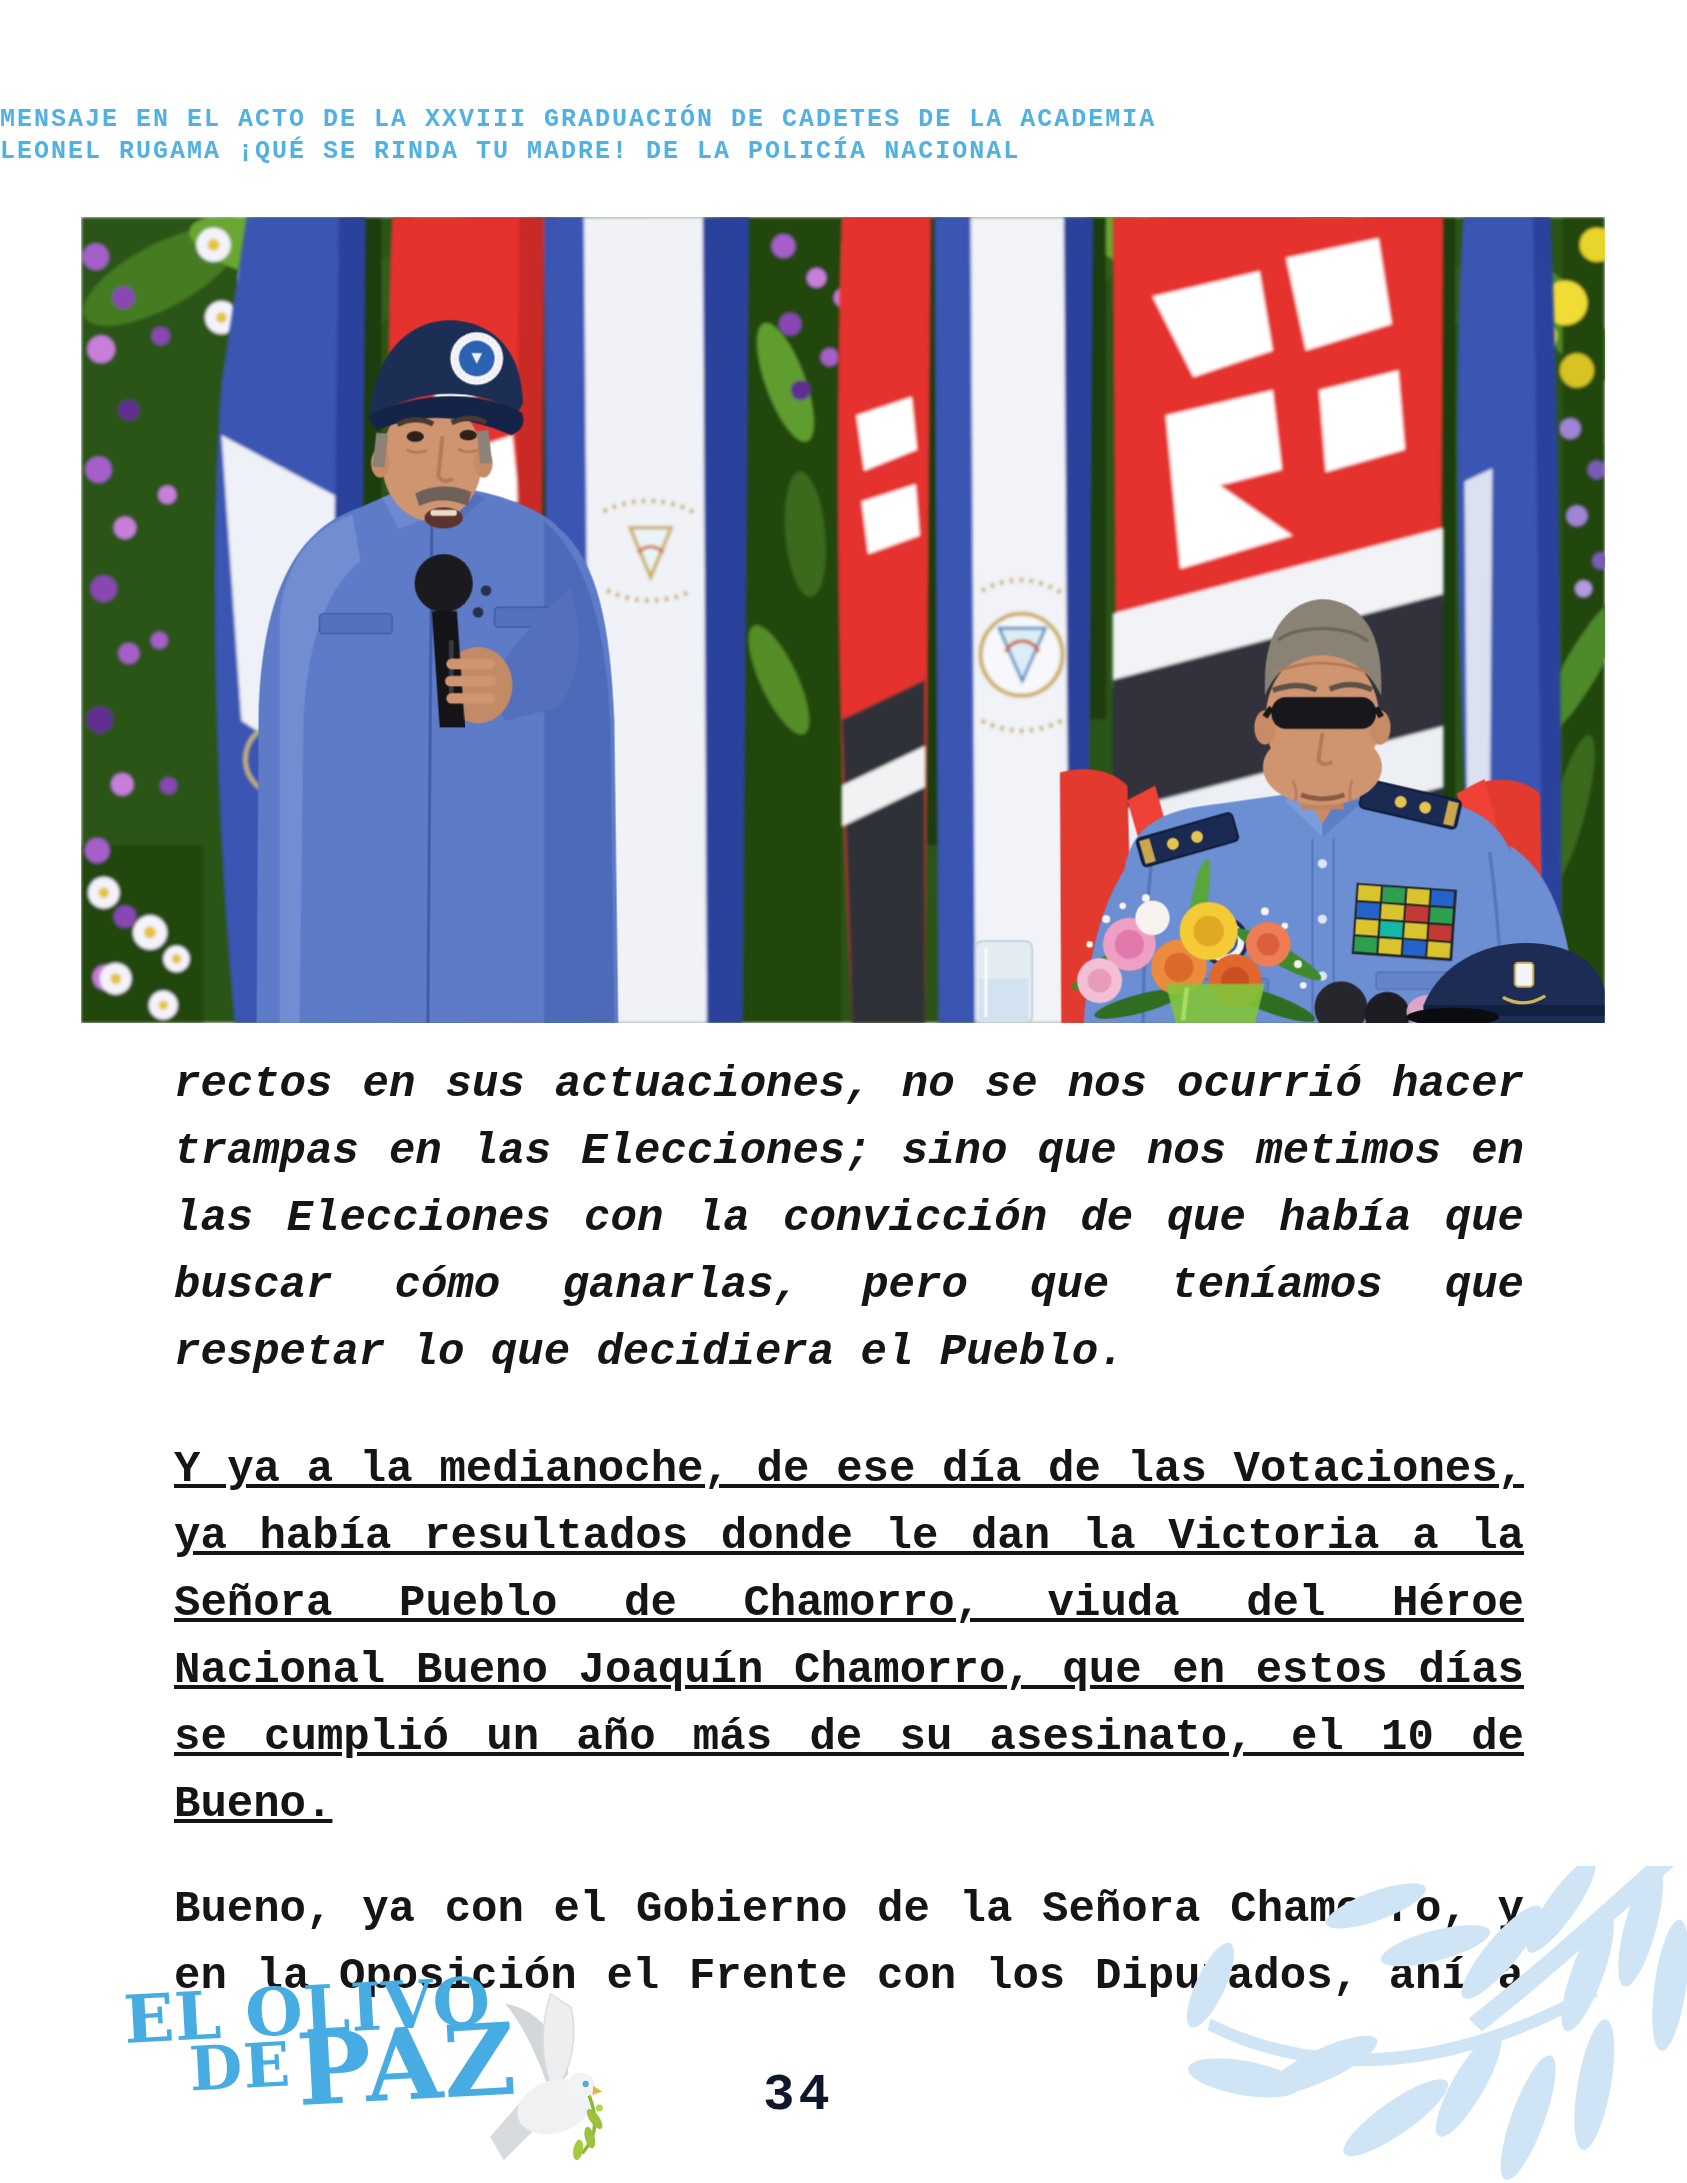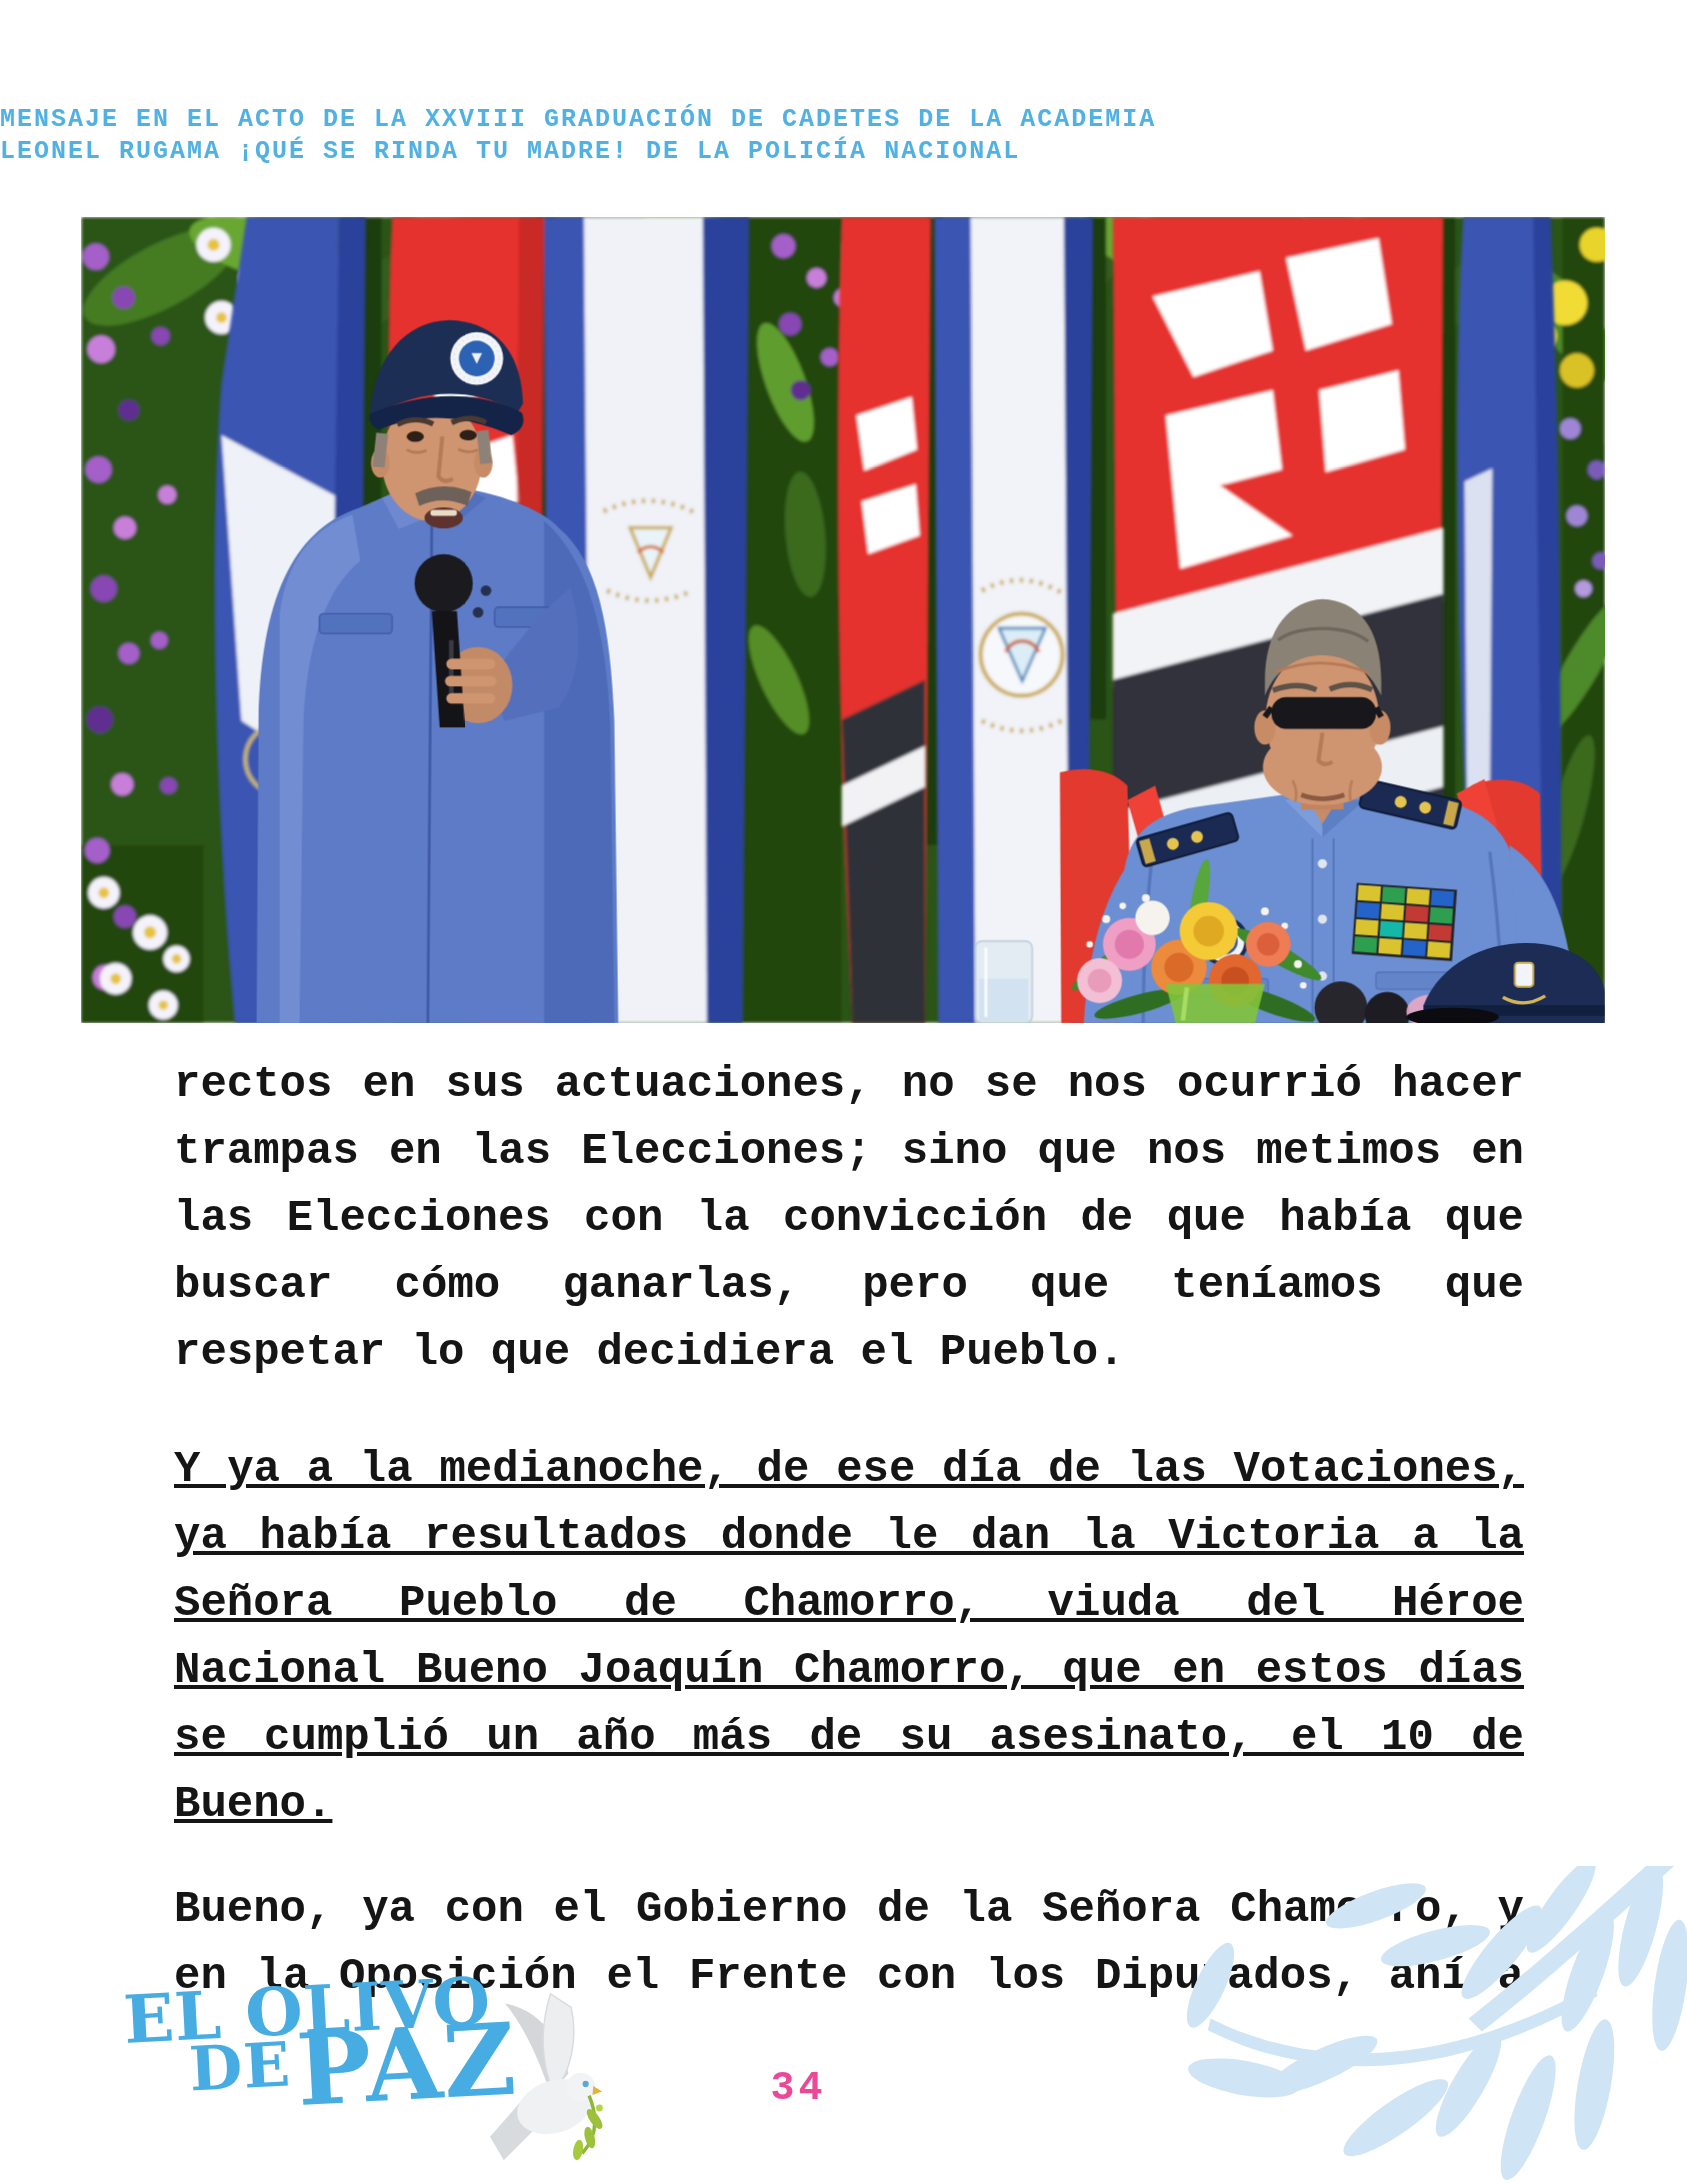--- a/index.html
+++ b/index.html
@@ -8,36 +8,36 @@
 
   .header{position:absolute;top:104px;left:0;width:1687px;
           color:#52B1E3;font-weight:bold;font-size:25px;line-height:32px;letter-spacing:2px;}
 
   .photo-wrap{position:absolute;left:81px;top:217px;width:1524px;height:806px;overflow:hidden;}
   .photo-wrap svg{display:block;}
 
   .bodytext{position:absolute;left:174px;top:1051px;width:1350px;color:#151515;
             font-weight:bold;font-size:44px;line-height:67px;}
   .para{margin:0;}
-  .para.p1{margin-bottom:50px;}
+  .para.p1{margin-bottom:50px;font-style:italic;}
   .para.p2{margin-bottom:38px;text-decoration:underline;}
   .line{text-align:justify;text-align-last:justify;white-space:nowrap;}
   .line.end{text-align-last:left;}
 
   .logo{position:absolute;left:122px;top:1988px;transform:rotate(-3deg);transform-origin:left top;
         color:#47ACE1;font-family:"DejaVu Serif",serif;font-weight:bold;line-height:64px;}
   .logo-l1{font-size:66px;letter-spacing:0.7px;}
   .logo-l2{margin-left:63px;margin-top:-10.6px;white-space:nowrap;}
   .logo-de{font-size:61px;vertical-align:20px;letter-spacing:1.3px;margin-right:5.3px;}
   .logo-paz{font-size:99px;letter-spacing:1.3px;}
 
   .dove{position:absolute;left:482px;top:1991px;}
 
   .pagenum{position:absolute;left:0;top:2066px;width:1597px;text-align:center;
-           color:#ec4899;font-weight:bold;font-size:40px;letter-spacing:4px;}
+           color:#0f172a;font-weight:bold;font-size:52px;letter-spacing:4px;}
 
   .leafdeco{position:absolute;left:1184px;top:1866px;}
 </style>
 </head>
 <body>
 
 <div class="page">
 
   <div class="header">
     <div>MENSAJE EN EL ACTO DE LA XXVIII GRADUACIÓN DE CADETES DE LA ACADEMIA</div>

